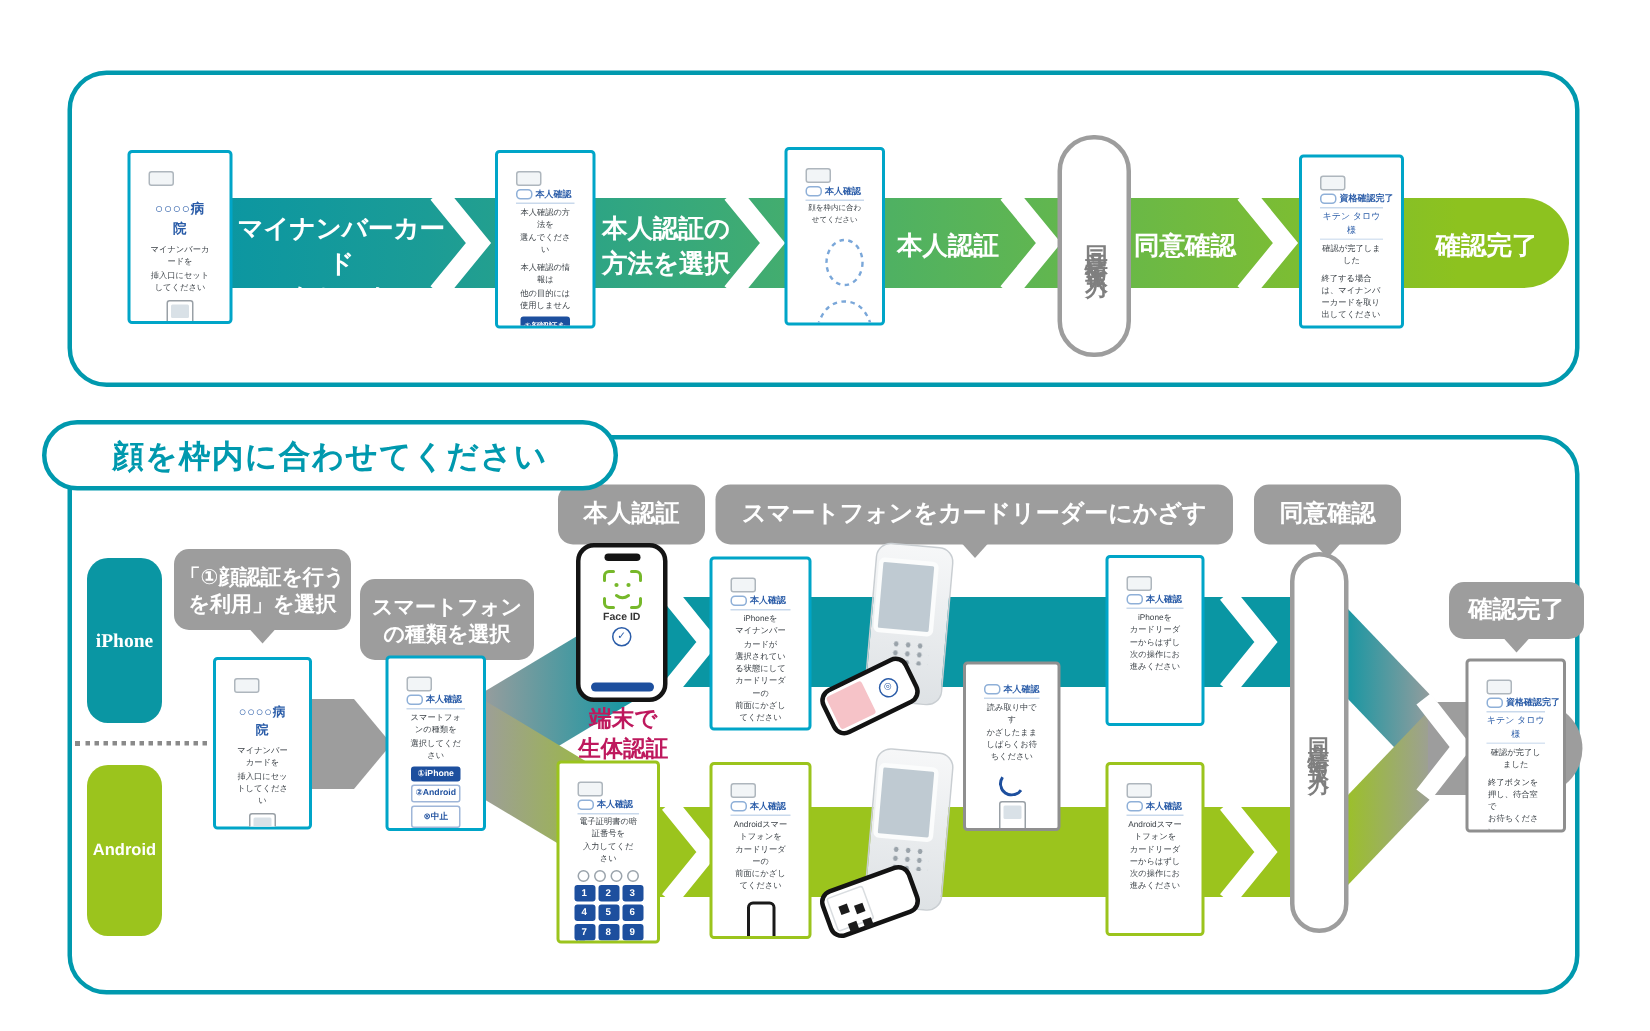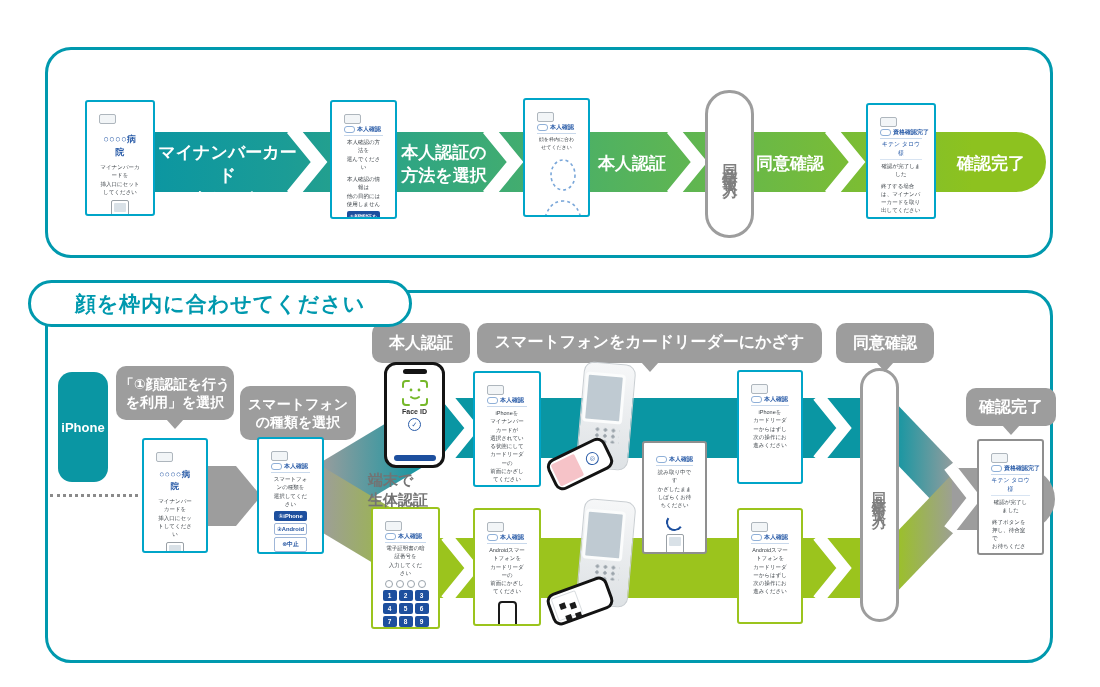--- a/index.html
+++ b/index.html
@@ -25,21 +25,21 @@
 
   
   .vpill{position:absolute;background:#fff;border:3px solid #9d9d9d;border-radius:24px;
          display:flex;align-items:center;justify-content:center;z-index:6;}
   .vpill .vt{writing-mode:vertical-rl;text-orientation:upright;font-weight:bold;color:#7f7f7f;
              letter-spacing:4px;font-size:15px;}
 
   
   .ospill{position:absolute;border-radius:14px;display:flex;align-items:center;justify-content:center;
           color:#fff;font-weight:bold;z-index:6;}
-  .os-iphone{left:58px;top:372px;width:50px;height:110px;background:#0a96a3;font-size:13px;}
+  .os-iphone{left:58px;top:372px;width:50px;height:110px;background:#0a96a3;font-size:13px;font-family:Liberation Serif, serif;}
   .os-android{left:58px;top:510px;width:50px;height:114px;background:#9bc41d;font-size:11px;}
   .dotted{position:absolute;left:50px;top:494px;width:88px;border-top:3px dotted #8a8a8a;z-index:5;}
 
   
   .bub{position:absolute;background:#9d9d9d;color:#fff;font-weight:bold;border-radius:10px;
        display:flex;align-items:center;justify-content:center;text-align:center;z-index:6;
        white-space:pre-line;line-height:1.3;}
   .bub::after{content:"";position:absolute;bottom:-9px;left:50%;transform:translateX(-50%);
        border:9px solid transparent;border-top:10px solid #9d9d9d;border-bottom:0;}
 
@@ -77,22 +77,22 @@
   .key.txt{background:#fff;color:#5a6068;font-size:5.5px;}
 
   
   .fid{position:absolute;left:384px;top:362px;width:61px;height:106px;border:3px solid #141414;border-radius:12px;
        background:#fff;z-index:7;display:flex;flex-direction:column;align-items:center;padding:4px 2px;box-sizing:border-box;}
   .fid .notch{width:24px;height:5px;background:#141414;border-radius:3px;flex:none;}
   .fid .fl{font-size:7px;font-weight:bold;color:#333;margin:2px 0 0;}
   .fid .ok{width:11px;height:11px;border:1.5px solid #2a5ca8;border-radius:50%;color:#2a5ca8;font-size:7px;
            line-height:11px;text-align:center;font-weight:bold;margin-top:3px;}
   .fid .bar{margin-top:auto;width:42px;height:6px;background:#1d4f9e;border-radius:3px;}
-  .bio{position:absolute;left:368px;top:470px;width:95px;font-weight:bold;font-size:15px;
-       color:#737373;white-space:pre-line;z-index:7;line-height:1.3;}
+  .bio{position:absolute;left:368px;top:470px;width:95px;text-align:center;font-weight:bold;font-size:15px;
+       color:#be185d;white-space:pre-line;z-index:7;line-height:1.3;}
 
   
   .rig{position:absolute;z-index:7;width:92px;height:130px;}
   .rig .tbody{position:absolute;right:8px;top:0;width:50px;height:104px;background:linear-gradient(180deg,#f6f7f8,#dee2e5);
               border:1px solid #c9ced2;border-radius:10px;transform:rotate(5deg);}
   .rig .tscr{position:absolute;right:16px;top:10px;width:34px;height:44px;background:#bfcad2;border:3px solid #fbfcfc;
              border-radius:4px;transform:rotate(5deg);}
   .rig .tkeys{position:absolute;right:21px;top:64px;width:26px;height:16px;transform:rotate(5deg);
               background-image:radial-gradient(circle,#9aa3aa 1.5px,transparent 1.8px);background-size:8px 6px;}
   .rig .ph{position:absolute;left:0;bottom:12px;width:64px;height:34px;background:#fff;border:3px solid #131313;
@@ -182,20 +182,21 @@
   <div class="blabel" style="left:936px;top:153px;width:110px;">確認完了</div>
 
   <div class="vpill" style="left:705px;top:90px;width:43px;height:142px;">
     <span class="vt">同意情報入力</span>
   </div>
   <div class="vpill" style="left:860px;top:368px;width:33px;height:248px;">
     <span class="vt" style="font-size:14px;letter-spacing:5px;">同意情報入力</span>
   </div>
 
   <div class="ospill os-iphone">iPhone</div>
+  <div class="ospill os-android">Android</div>
   <div class="dotted"></div>
 
   <div class="bub" style="left:116px;top:366px;width:118px;height:54px;font-size:14px;">「①顔認証を行う
 を利用」を選択</div>
   <div class="bub" style="left:240px;top:366px;width:116px;height:54px;font-size:14px;margin-top:20px;">スマートフォン
 の種類を選択</div>
   <div class="bub" style="left:372px;top:323px;width:98px;height:40px;font-size:16px;">本人認証</div>
   <div class="bub" style="left:477px;top:323px;width:345px;height:40px;font-size:16px;font-family:Liberation Mono, monospace;">スマートフォンをカードリーダーにかざす</div>
   <div class="bub" style="left:836px;top:323px;width:98px;height:40px;font-size:16px;">同意確認</div>
   <div class="bub" style="left:966px;top:388px;width:90px;height:38px;font-size:16px;">確認完了</div>

